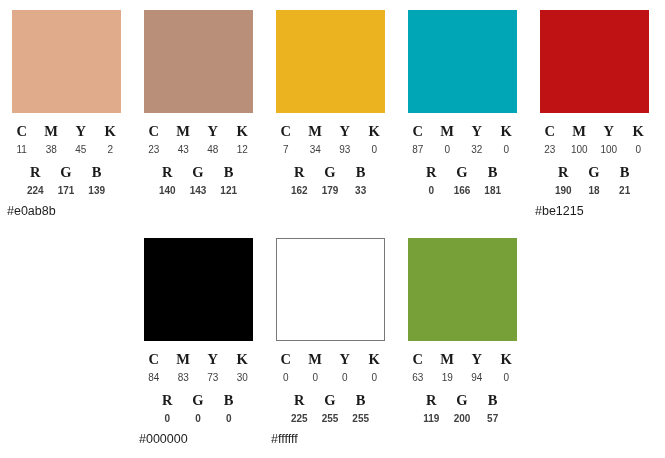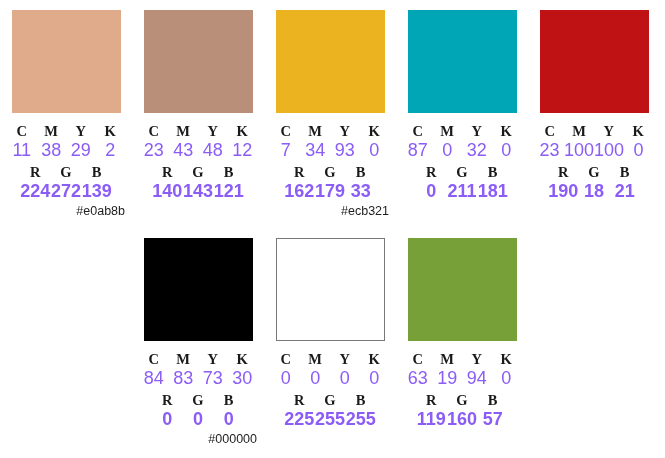--- a/index.html
+++ b/index.html
@@ -63,72 +63,72 @@
     font-weight: bold;
     font-size: 14.5px;
     color: #1a1a1a;
     line-height: 18px;
     letter-spacing: 0.2px;
   }
 
   .val-row {
     font-family: "Liberation Sans", sans-serif;
     font-weight: 400;
-    font-size: 18px;
-    color: #8b5cf6;
+    font-size: 10px;
+    color: #404040;
     line-height: 18px;
   }
 
   .cmyk-hdr { padding-top: 5px; }
   .cmyk-val { padding-top: 1px; }
 
   .rgb-block {
     width: 92px;
     margin: 0 auto;
   }
   .rgb-hdr { padding-top: 4px; }
   .rgb-val { padding-top: 1px; font-weight: bold; }
 
   .hex {
     font-family: "Liberation Sans", sans-serif;
     font-size: 12.5px;
     color: #1d1d1d;
     line-height: 18px;
     padding-top: 2px;
-    text-align: right;
+    text-align: left;
   }
 </style>
 </head>
 <body>
 
 <div class="palette">
     <div class="swatch-card" style="left: 0px; top: 10px;">
       <div class="chip" style="background: rgb(224, 171, 139);"></div>
       <div class="info">
         <div class="hdr-row cmyk-hdr">
           <span>C</span>
           <span>M</span>
           <span>Y</span>
           <span>K</span>
         </div>
         <div class="val-row cmyk-val">
           <span>11</span>
           <span>38</span>
-          <span>29</span>
+          <span>45</span>
           <span>2</span>
         </div>
         <div class="rgb-block">
           <div class="hdr-row rgb-hdr">
             <span>R</span>
             <span>G</span>
             <span>B</span>
           </div>
           <div class="val-row rgb-val">
             <span>224</span>
-            <span>272</span>
+            <span>171</span>
             <span>139</span>
           </div>
         </div>
         <div class="hex">#e0ab8b</div>
       </div>
     </div>
     <div class="swatch-card" style="left: 132px; top: 10px;">
       <div class="chip" style="background: rgb(186, 143, 121);"></div>
       <div class="info">
         <div class="hdr-row cmyk-hdr">
@@ -177,21 +177,20 @@
             <span>R</span>
             <span>G</span>
             <span>B</span>
           </div>
           <div class="val-row rgb-val">
             <span>162</span>
             <span>179</span>
             <span>33</span>
           </div>
         </div>
-        <div class="hex">#ecb321</div>
       </div>
     </div>
     <div class="swatch-card" style="left: 396px; top: 10px;">
       <div class="chip" style="background: rgb(0, 166, 181);"></div>
       <div class="info">
         <div class="hdr-row cmyk-hdr">
           <span>C</span>
           <span>M</span>
           <span>Y</span>
           <span>K</span>
@@ -203,21 +202,21 @@
           <span>0</span>
         </div>
         <div class="rgb-block">
           <div class="hdr-row rgb-hdr">
             <span>R</span>
             <span>G</span>
             <span>B</span>
           </div>
           <div class="val-row rgb-val">
             <span>0</span>
-            <span>211</span>
+            <span>166</span>
             <span>181</span>
           </div>
         </div>
       </div>
     </div>
     <div class="swatch-card" style="left: 528px; top: 10px;">
       <div class="chip" style="background: rgb(190, 18, 21);"></div>
       <div class="info">
         <div class="hdr-row cmyk-hdr">
           <span>C</span>
@@ -236,20 +235,21 @@
             <span>R</span>
             <span>G</span>
             <span>B</span>
           </div>
           <div class="val-row rgb-val">
             <span>190</span>
             <span>18</span>
             <span>21</span>
           </div>
         </div>
+        <div class="hex">#be1215</div>
       </div>
     </div>
     <div class="swatch-card" style="left: 132px; top: 238px;">
       <div class="chip" style="background: rgb(0, 0, 0);"></div>
       <div class="info">
         <div class="hdr-row cmyk-hdr">
           <span>C</span>
           <span>M</span>
           <span>Y</span>
           <span>K</span>
@@ -295,20 +295,21 @@
             <span>R</span>
             <span>G</span>
             <span>B</span>
           </div>
           <div class="val-row rgb-val">
             <span>225</span>
             <span>255</span>
             <span>255</span>
           </div>
         </div>
+        <div class="hex">#ffffff</div>
       </div>
     </div>
     <div class="swatch-card" style="left: 396px; top: 238px;">
       <div class="chip" style="background: rgb(119, 160, 57);"></div>
       <div class="info">
         <div class="hdr-row cmyk-hdr">
           <span>C</span>
           <span>M</span>
           <span>Y</span>
           <span>K</span>
@@ -320,19 +321,19 @@
           <span>0</span>
         </div>
         <div class="rgb-block">
           <div class="hdr-row rgb-hdr">
             <span>R</span>
             <span>G</span>
             <span>B</span>
           </div>
           <div class="val-row rgb-val">
             <span>119</span>
-            <span>160</span>
+            <span>200</span>
             <span>57</span>
           </div>
         </div>
       </div>
     </div>
   </div>
 
 </body></html>

